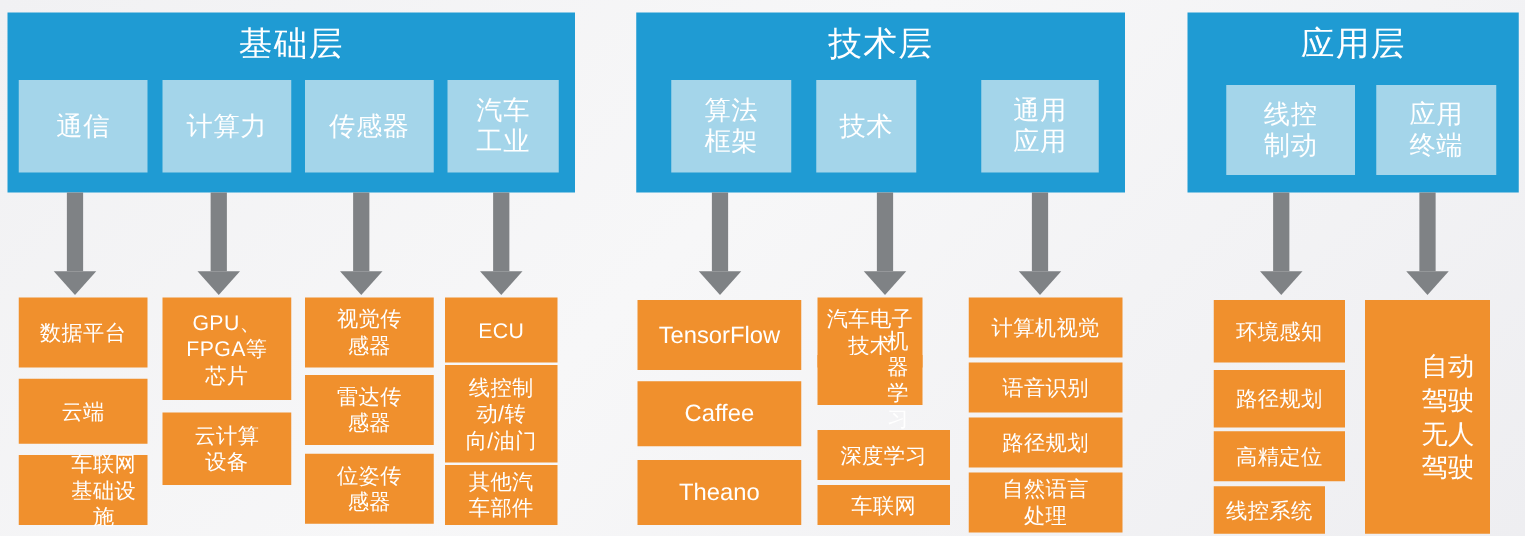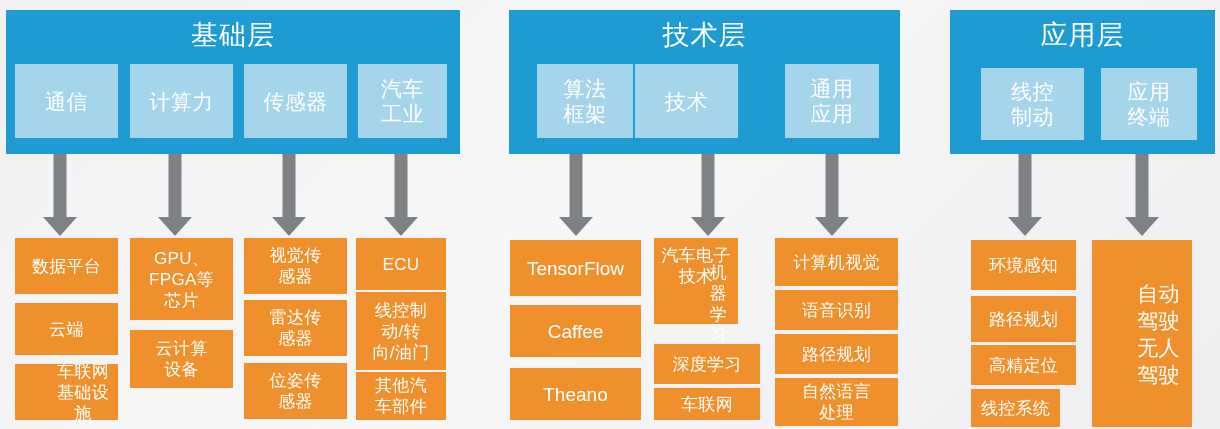--- a/index.html
+++ b/index.html
@@ -128,21 +128,21 @@
     <span style="display:block;width:3.2em;">其他汽车部件</span>
   </div>
 
   <div class="panel" style="left:509px;top:10px;width:391px;height:144px;">
     <div class="panel-title">技术层</div>
   </div>
 
   <div class="subbox" style="left:537px;top:64px;width:96px;height:74px;">
     <span style="display:block;width:2.2em;">算法框架</span>
   </div>
-  <div class="subbox" style="left:635px;top:64px;width:103px;height:74px;">
+  <div class="subbox" style="left:653px;top:64px;width:80px;height:74px;">
     <span>技术</span>
   </div>
   <div class="subbox" style="left:785px;top:64px;width:94px;height:74px;">
     <span style="display:block;width:2.2em;">通用应用</span>
   </div>
 
   <div class="arrow" style="left:556px;top:154px;width:40px;height:82px;">
     <div class="shaft" style="height:63px;"></div>
       <div class="head" style="top:63px;"></div>
   </div>

